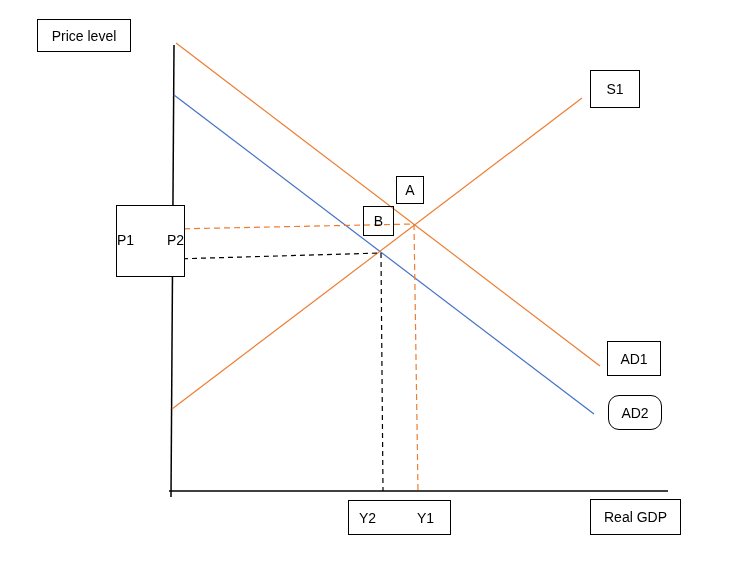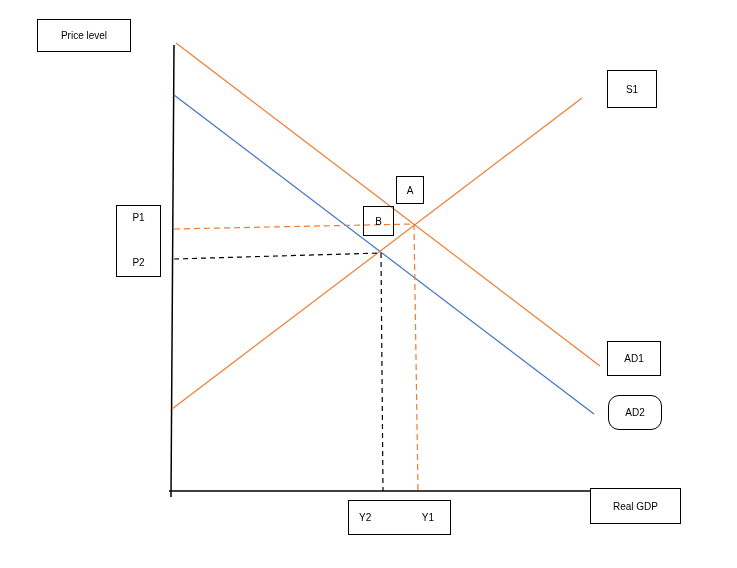--- a/index.html
+++ b/index.html
@@ -1,18 +1,18 @@
 <!DOCTYPE html>
 <html><head>
 <meta charset="utf-8">
 <style>
   html, body { margin:0; padding:0; background:#ffffff; }
   body { width:737px; height:568px; position:relative; overflow:hidden; font-family:"Liberation Sans", sans-serif; }
   svg { position:absolute; left:0; top:0; }
-  .box { position:absolute; border:1px solid #000; background:#fff; box-sizing:border-box; font-size:10px; color:#000; display:flex; align-items:center; justify-content:center; }
+  .box { position:absolute; border:1px solid #000; background:#fff; box-sizing:border-box; font-size:14px; color:#000; display:flex; align-items:center; justify-content:center; }
 </style>
 </head>
 <body>
 
 <svg width="737" height="568">
 
   <line x1="174" y1="45" x2="171" y2="497" stroke="#000" stroke-width="1.5"></line>
   <line x1="169" y1="491" x2="668" y2="491" stroke="#000" stroke-width="1.5"></line>
 
   <line id="c-AD1" x1="176" y1="43" x2="600" y2="366" stroke-width="1.2" stroke="#ED7D31"></line>
@@ -32,41 +32,41 @@
 
   <g>
     <rect id="arr-y-shaft" x="388" y="516" width="24" height="5" fill="#4472C4"></rect>
     <polygon id="arr-y-head" points="388,512 388,525 380,518.5" fill="#4472C4"></polygon>
   </g>
 </svg>
 
 <div class="box" style="left:37px;top:19px;width:94px;height:33px;">
     <span>Price level</span>
   </div>
-<div class="box" style="left:607px;top:70px;width:50px;height:38px;">
+<div class="box" style="left:590px;top:70px;width:50px;height:38px;">
     <span>S1</span>
   </div>
 <div class="box" style="left:396px;top:176px;width:28px;height:28px;">
     <span>A</span>
   </div>
 <div class="box" style="left:363px;top:206px;width:31px;height:30px;background:transparent;">
     <span>B</span>
   </div>
 
-<div class="box" style="left:116px;top:205px;width:45px;height:72px;flex-direction:column;justify-content:space-between;padding:6px 0 8px 0;">
+<div class="box" style="left:116px;top:205px;width:69px;height:72px;flex-direction:row;justify-content:space-between;padding:6px 0 8px 0;">
   <span>P1</span>
   <span>P2</span>
 </div>
 
 <div class="box" style="left:607px;top:332px;width:54px;height:35px;margin-top:9px;">
     <span>AD1</span>
   </div>
 <div class="box" style="left:608px;top:395px;width:54px;height:35px;border-radius:11px;">
     <span>AD2</span>
   </div>
 
 <div class="box" style="left:348px;top:500px;width:103px;height:35px;justify-content:space-between;padding:0 16px 0 10px;">
   <span>Y2</span>
   <span>Y1</span>
 </div>
-<div class="box" style="left:590px;top:488px;width:91px;height:36px;">
+<div class="box" style="left:590px;top:499px;width:91px;height:36px;">
     <span>Real GDP</span>
   </div>
 
 </body></html>

